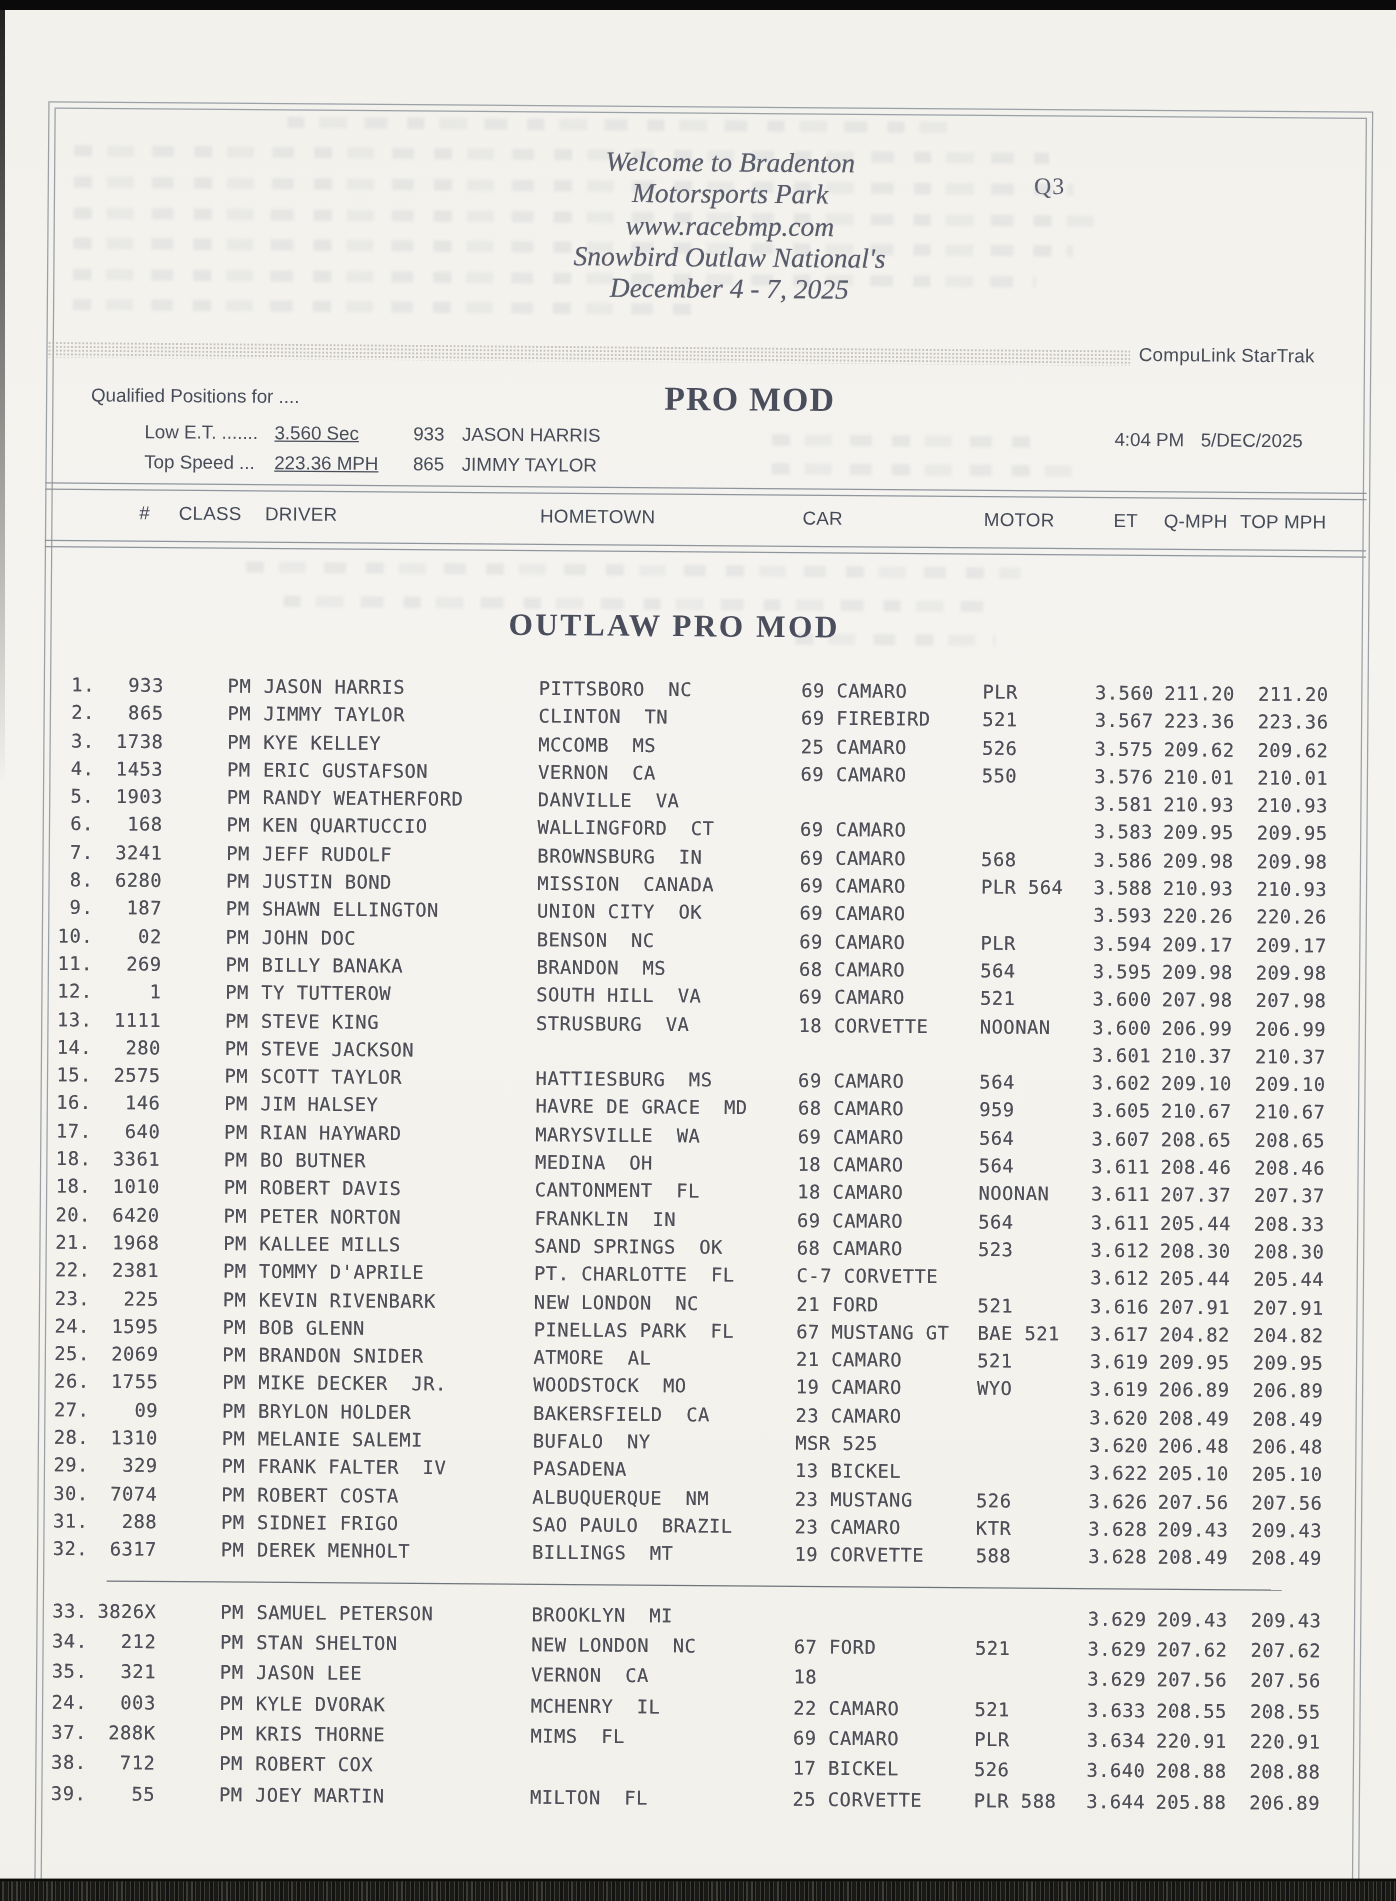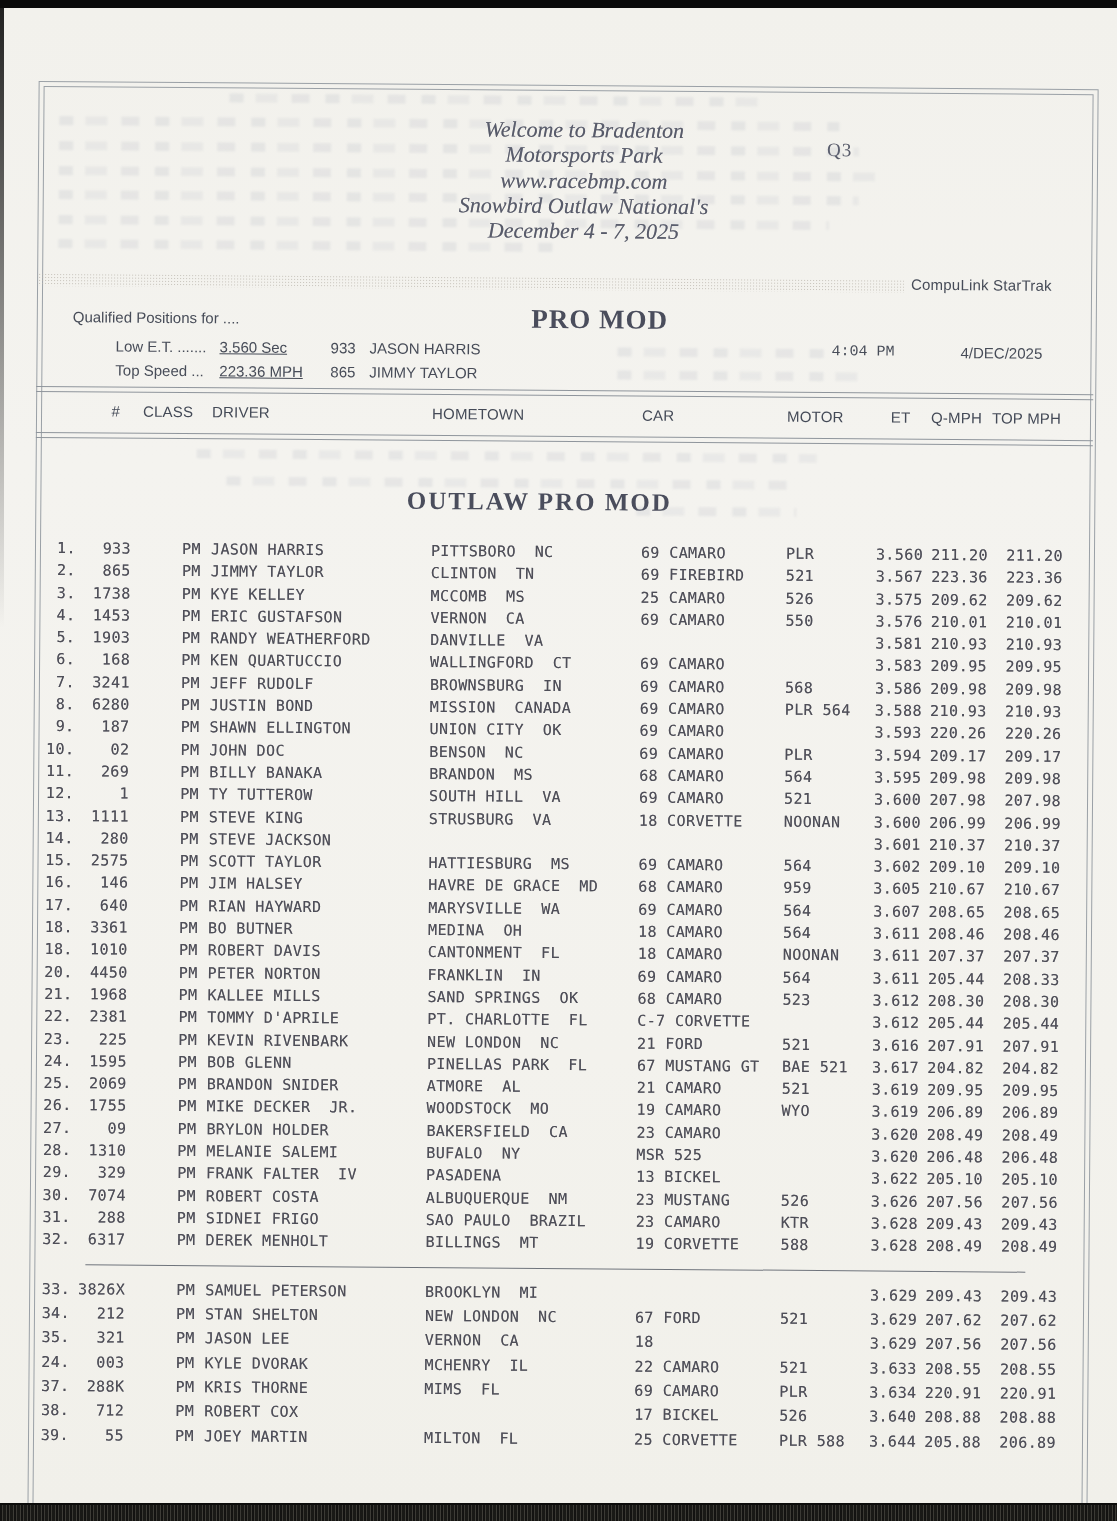--- a/index.html
+++ b/index.html
@@ -68,21 +68,21 @@
     position:absolute;left:602px;top:304px;transform:translateX(-50%);
     font-weight:bold;font-size:27px;letter-spacing:1px;color:#4a4d5c;
   }
   .lowet-row,.topspeed-row{position:absolute;left:0;font-size:15px;width:1117px;height:20px;}
   .lowet-row{top:341px;}
   .topspeed-row{top:365px;}
   .f-label{position:absolute;left:98px;padding-left:20px;}
   .f-value{position:absolute;left:222px;text-decoration:underline;}
   .f-num{position:absolute;left:333px;}
   .f-driver{position:absolute;left:372px;}
-  .f-time{position:absolute;left:834px;font-family:Liberation Mono, monospace;}
+  .f-time{position:absolute;left:894px;}
   .f-date{position:absolute;left:963px;}
 
   .hline{
     position:absolute;left:39px;width:1057px;height:4px;
     border-top:1px solid #8f959c;border-bottom:1px solid #8f959c;
   }
   .hline1{top:390px;}
   .hline2{top:436px;}
 
   .colheads{
@@ -157,21 +157,21 @@
 
   <div class="qual-label sans">Qualified Positions for ....</div>
   <div class="category-title serif">PRO MOD</div>
 
   <div class="lowet-row sans">
     <span class="f-label">Low E.T. .......</span>
     <span class="f-value">3.560 Sec</span>
     <span class="f-num">933</span>
     <span class="f-driver">JASON HARRIS</span>
     <span class="f-time">4:04 PM</span>
-    <span class="f-date">4/DEC/2025</span>
+    <span class="f-date">5/DEC/2025</span>
   </div>
   <div class="topspeed-row sans">
     <span class="f-label">Top Speed ...</span>
     <span class="f-value">223.36 MPH</span>
     <span class="f-num">865</span>
     <span class="f-driver">JIMMY TAYLOR</span>
   </div>
 
   <div class="hline hline1"></div>
   <div class="colheads sans">
@@ -414,21 +414,21 @@
         <span class="cell c3">ROBERT DAVIS</span>
         <span class="cell c4">CANTONMENT  FL</span>
         <span class="cell c5">18 CAMARO</span>
         <span class="cell c6">NOONAN</span>
         <span class="cell c7">3.611</span>
         <span class="cell c8">207.37</span>
         <span class="cell c9">207.37</span>
       </div>
       <div class="row">
         <span class="cell c0">20.</span>
-        <span class="cell c1">4450</span>
+        <span class="cell c1">6420</span>
         <span class="cell c2">PM</span>
         <span class="cell c3">PETER NORTON</span>
         <span class="cell c4">FRANKLIN  IN</span>
         <span class="cell c5">69 CAMARO</span>
         <span class="cell c6">564</span>
         <span class="cell c7">3.611</span>
         <span class="cell c8">205.44</span>
         <span class="cell c9">208.33</span>
       </div>
       <div class="row">

